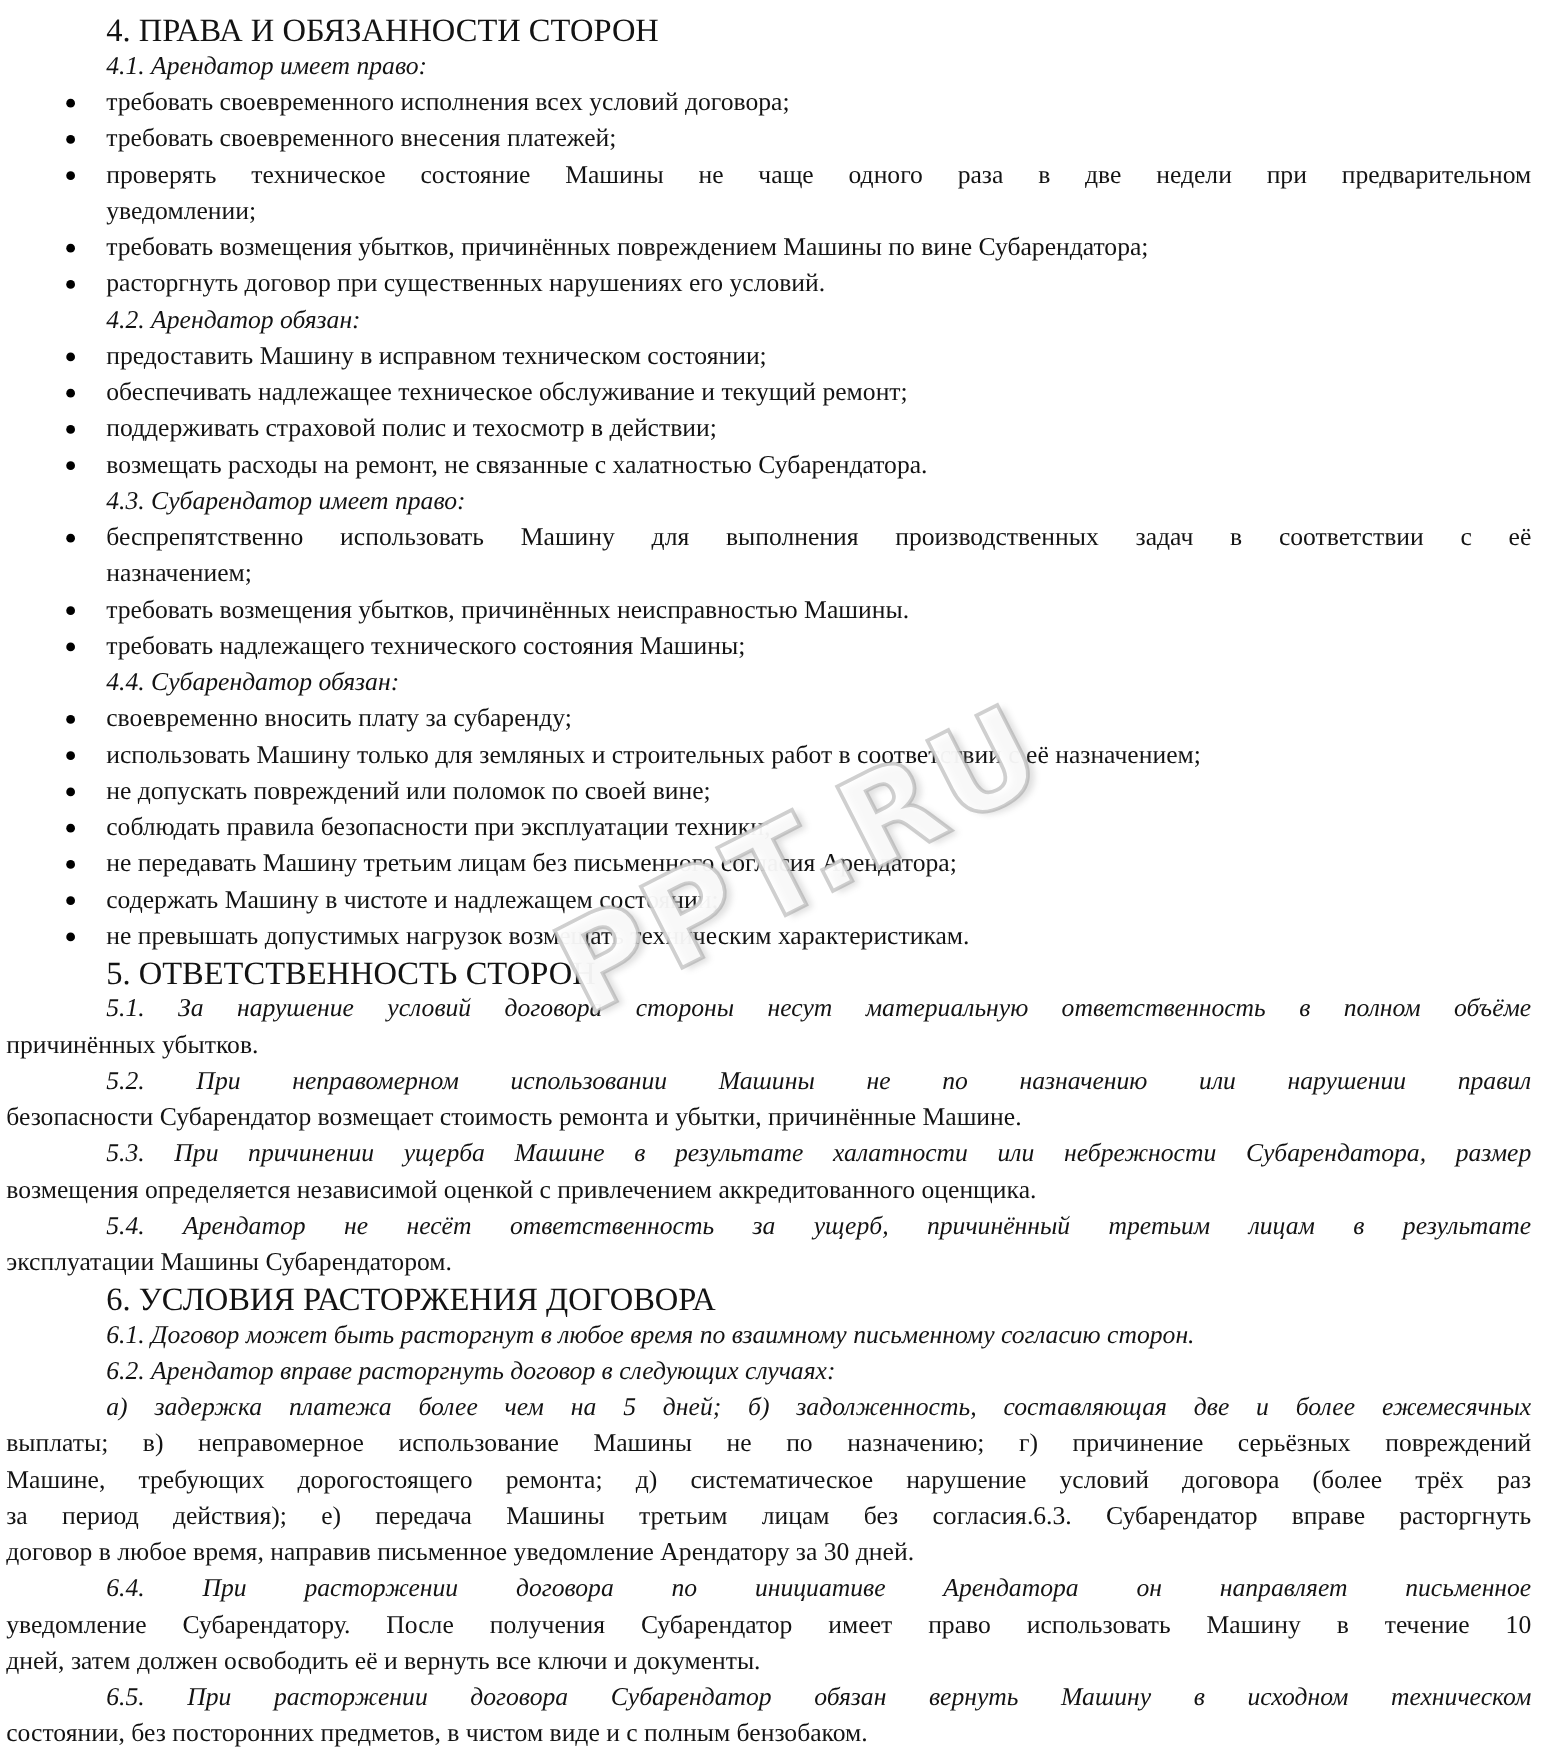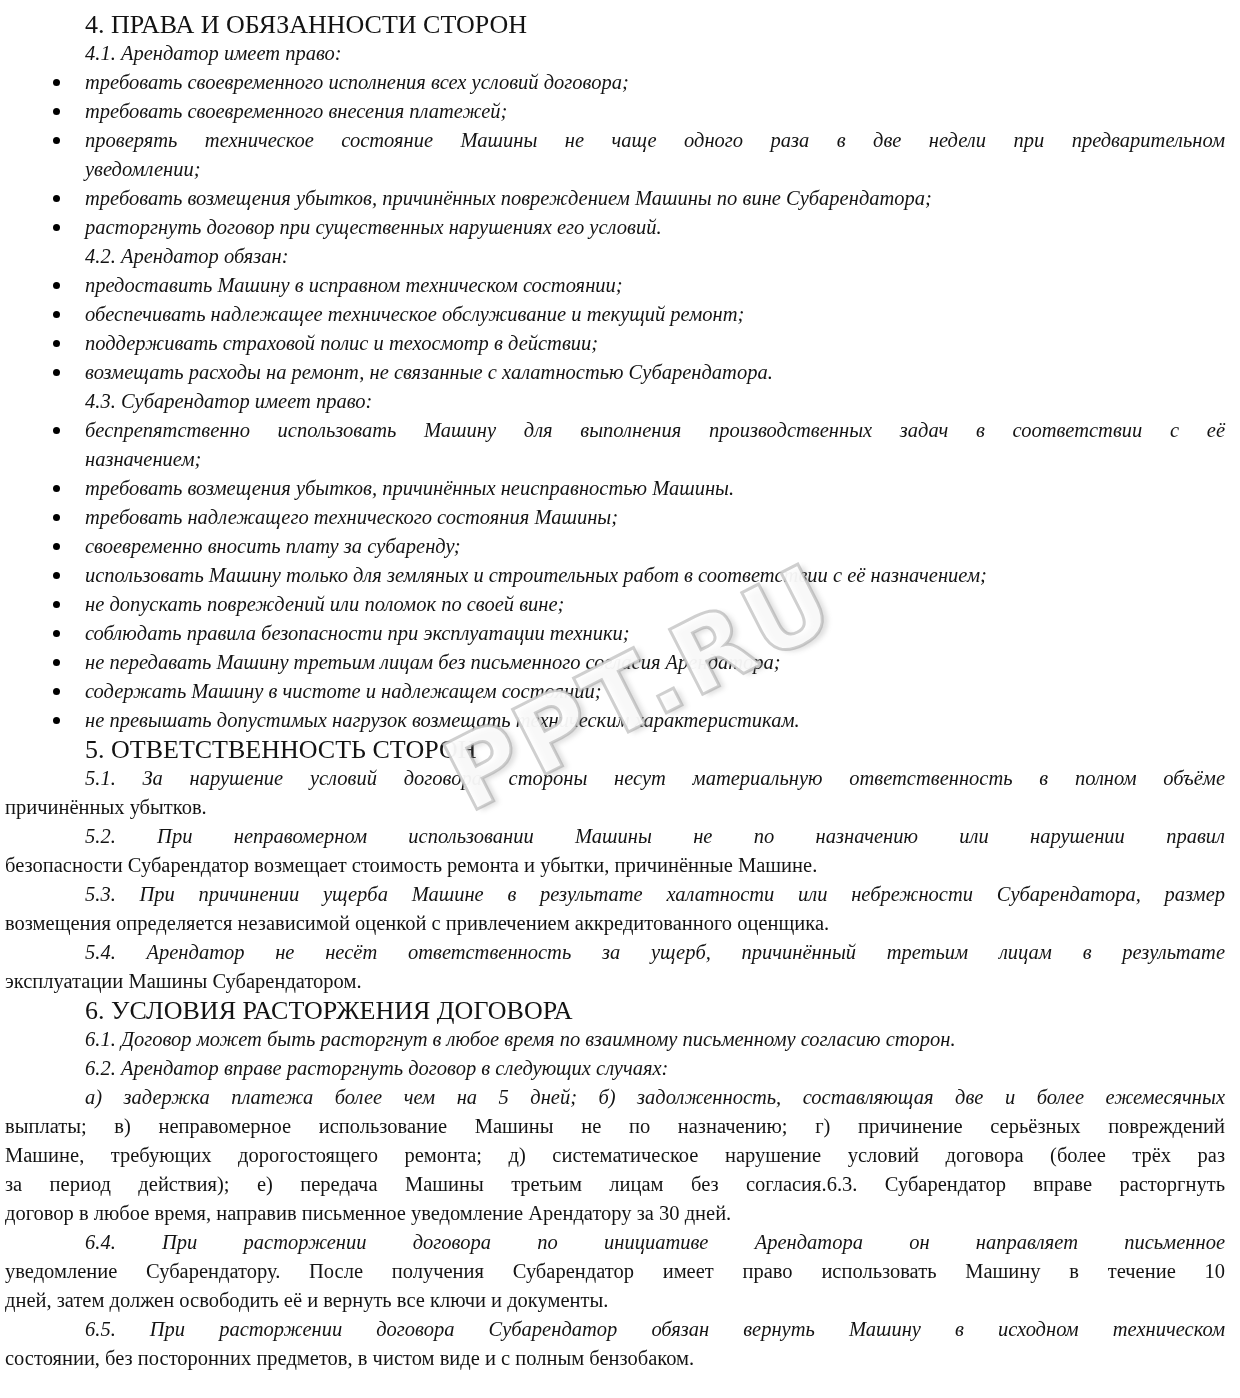--- a/index.html
+++ b/index.html
@@ -34,21 +34,21 @@
   .bullet { display:flex; }
   .marker { flex:0 0 80px; position:relative; }
   .marker::after {
     content:'';
     position:absolute;
     left:48px; top:11px;
     width:7px; height:7px;
     background:#000;
     border-radius:50%;
   }
-  .btext { flex:1 1 auto; min-width:0;font-style:italic; }
+  .btext { flex:1 1 auto; min-width:0; }
   .watermark {
     position:absolute;
     left:415px; top:550px;
     width:450px; height:275px;
     display:flex; align-items:center; justify-content:center;
     transform:rotate(-27deg);
     font-family:"DejaVu Sans", sans-serif;
     font-weight:800;
     font-size:100px;
     letter-spacing:4px;
@@ -144,20 +144,23 @@
       <div class="btext">
         <div class="line">требовать возмещения убытков, причинённых неисправностью Машины.</div>
       </div>
     </div>
     <div class="bullet">
       <span class="marker"></span>
       <div class="btext">
         <div class="line">требовать надлежащего технического состояния Машины;</div>
       </div>
     </div>
+    <div class="sub">
+      <div class="line">4.4. Субарендатор обязан:</div>
+    </div>
     <div class="bullet">
       <span class="marker"></span>
       <div class="btext">
         <div class="line">своевременно вносить плату за субаренду;</div>
       </div>
     </div>
     <div class="bullet">
       <span class="marker"></span>
       <div class="btext">
         <div class="line">использовать Машину только для земляных и строительных работ в соответствии с её назначением;</div>

